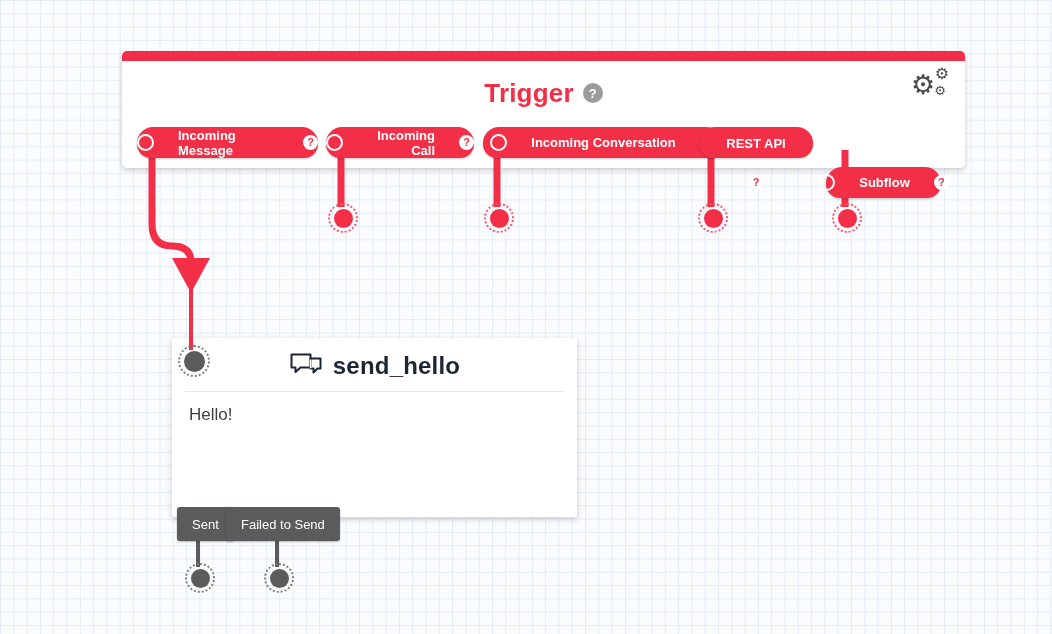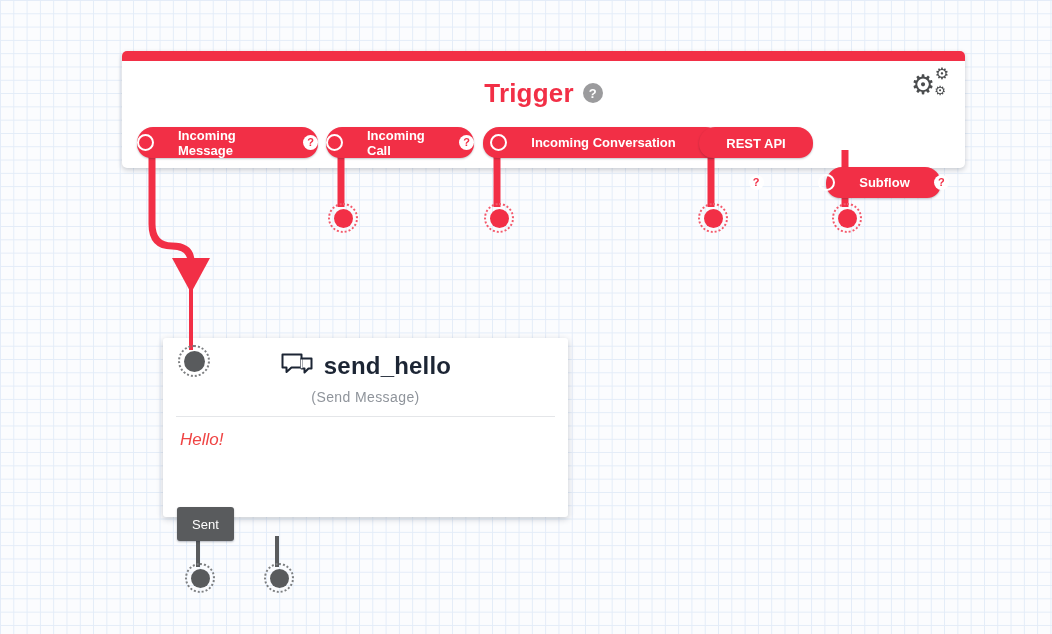--- a/index.html
+++ b/index.html
@@ -73,31 +73,31 @@
   .dot .core{width:19px;height:19px;border-radius:50%;}
   .dot.red{border-color:#f4596b;}
   .dot.red .core{background:#F22F46;}
   .dot.gray{border-color:#7d7f81;}
   .dot.gray .core{background:#595b5d;}
   .dot.input{width:28px;height:28px;}
   .dot.input .core{width:21px;height:21px;}
 
   
   .msg-card{
-    position:absolute;left:163px;top:338px;width:405px;height:179px;
+    position:absolute;left:172px;top:338px;width:405px;height:179px;
     background:#ffffff;border-radius:3px;z-index:1;
     box-shadow:0 2px 6px rgba(18,28,45,.22);cursor:pointer;
   }
   .msg-title-row{
     margin-top:14px;display:flex;align-items:center;justify-content:center;gap:10px;
   }
   .msg-title{color:#1c2534;font-size:24px;font-weight:bold;letter-spacing:.2px;}
   .msg-type{margin-top:9px;text-align:center;color:#8f949b;font-size:14px;letter-spacing:.4px;}
   .msg-divider{margin:11px 13px 0 13px;border-top:1px solid #e4e6e9;}
-  .msg-body{padding:13px 17px;color:#ef4444;font-size:17px;font-style:italic;}
+  .msg-body{padding:13px 17px;color:#404040;font-size:17px;}
 
   
   .trans-btn{
     position:absolute;top:507px;height:34px;z-index:3;
     background:#595b5d;color:#ffffff;border-radius:3px;border:none;
     font-size:13px;font-family:"Liberation Sans","DejaVu Sans",sans-serif;
     display:flex;align-items:center;justify-content:center;padding:0 15px;
     cursor:pointer;box-shadow:0 1px 2px rgba(18,28,45,.3);
   }
 </style>
@@ -132,21 +132,21 @@
       <span class="gear-small-1">⚙</span>
       <span class="gear-small-2">⚙</span>
     </div>
   </div>
 
   <div class="pill" style="left:137px;width:181px;">
     <span class="pill-circle"></span>
     <span>Incoming Message</span>
     <span class="pill-help">?</span>
   </div>
-  <div class="pill" style="left:326px;width:148px;">
+  <div class="pill" style="left:326px;width:148px;text-align:right;">
     <span class="pill-circle"></span>
     <span>Incoming Call</span>
     <span class="pill-help">?</span>
   </div>
   <div class="pill" style="left:483px;width:239px;">
     <span class="pill-circle"></span>
     <span>Incoming Conversation</span>
     <span class="pill-help">?</span>
   </div>
   <div class="pill" style="left:699px;width:114px;flex-direction:column;">
@@ -175,30 +175,30 @@
 
   <div class="msg-card">
     <div class="msg-title-row">
       <svg width="34" height="28" viewBox="0 0 34 28">
         <path d="M2.5 2.5 H21.5 V15.5 H11.5 L6.5 20 V15.5 H2.5 Z" fill="#ffffff" stroke="#1c2534" stroke-width="2" stroke-linejoin="round"></path>
         <path d="M21.5 6.5 H31.5 V16.5 H28.5 L24.5 20.5 V16.5 H21.5 Z" fill="#ffffff" stroke="#1c2534" stroke-width="2" stroke-linejoin="round"></path>
         <path d="M21.5 7.5 V15.5 H22.5" fill="none" stroke="#ffffff" stroke-width="1.5"></path>
       </svg>
       <span class="msg-title">send_hello</span>
     </div>
-    <div class="msg-type">(Send Message)</div>
     <div class="msg-divider"></div>
     <div class="msg-body">Hello!</div>
   </div>
 
   <div class="dot gray input" style="left:178px;top:345px;">
       <span class="core"></span>
     </div>
 
   <button class="trans-btn" style="left:177px;">Sent</button>
+  <button class="trans-btn" style="left:226px;">Failed to Send</button>
 
   <div class="dot gray" style="left:185px;top:563px;">
       <span class="core"></span>
     </div>
   <div class="dot gray" style="left:264px;top:563px;">
       <span class="core"></span>
     </div>
 
 </div>
 

